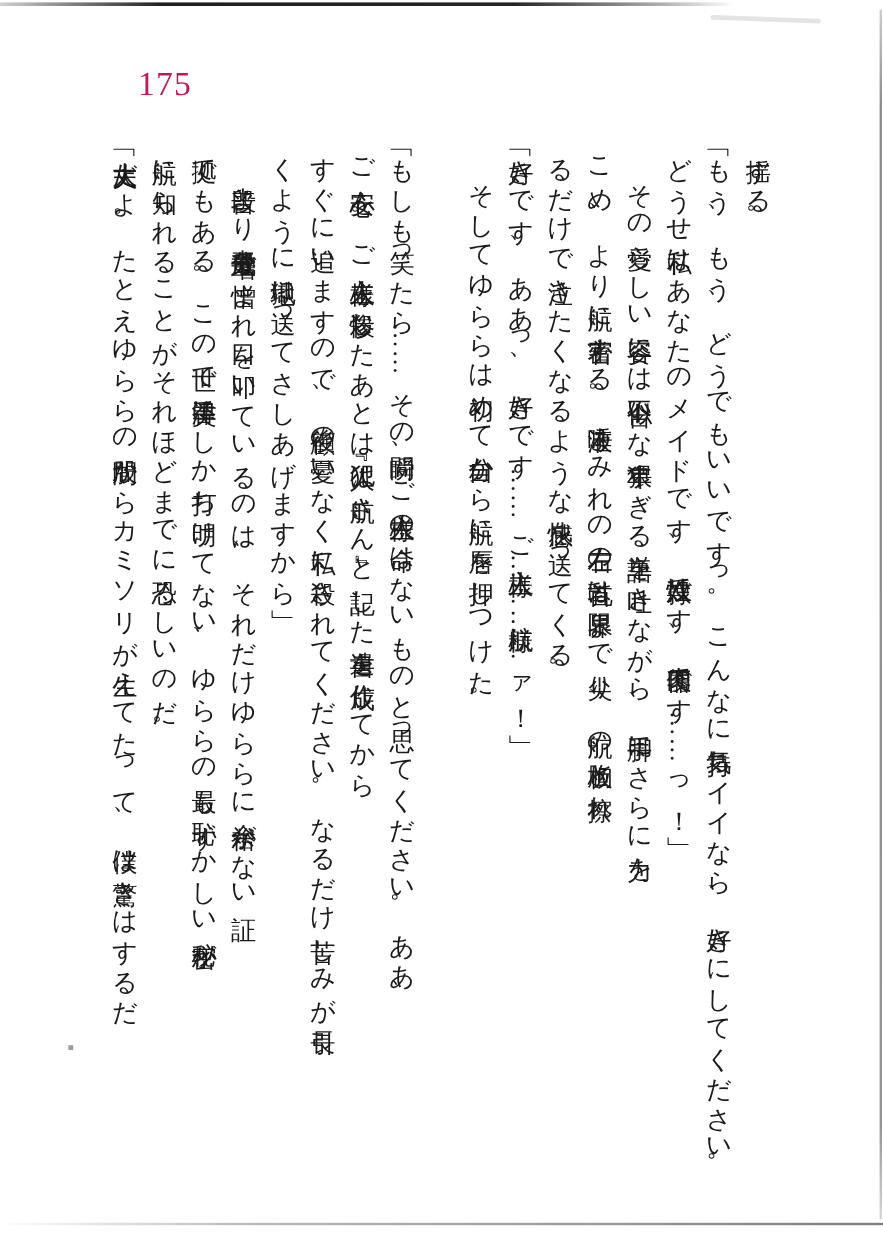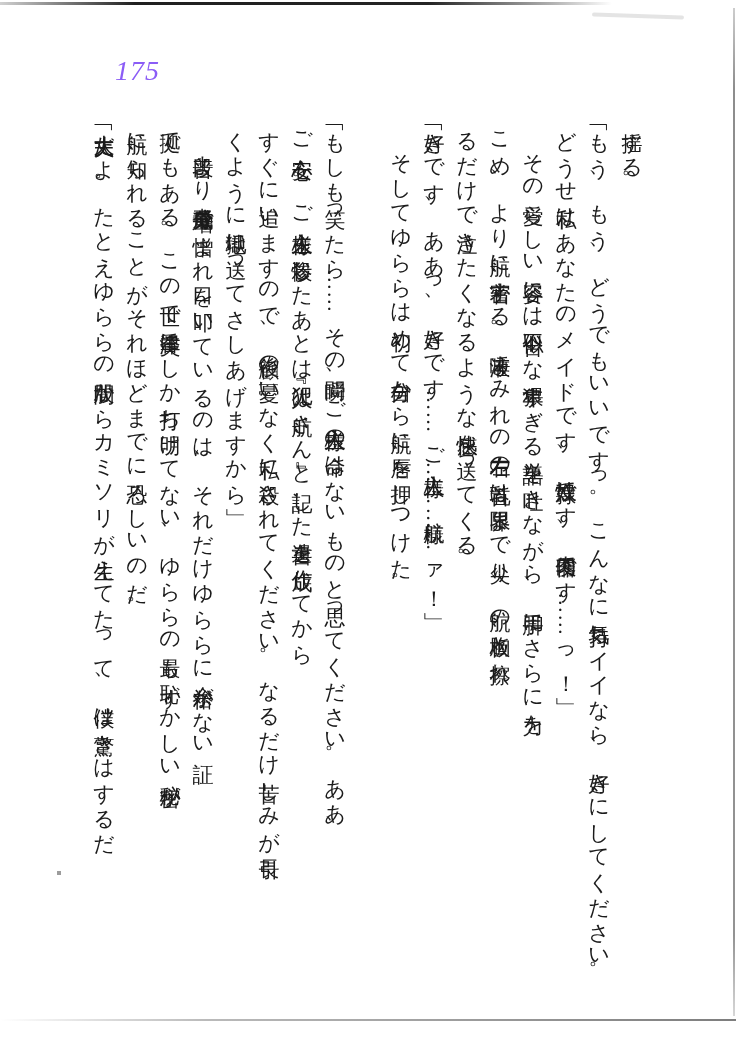--- a/index.html
+++ b/index.html
@@ -58,22 +58,21 @@
     position: absolute;
     left: 57px; top: 871px;
     width: 4px; height: 4px;
     background: #9c9c9c;
   }
 
   .page-number {
     position: absolute;
     left: 115px; top: 55px;
     font-size: 28px;
-    font-style: italic;
-    color: #8b5cf6;
+    color: #be185d;
     letter-spacing: 1px;
   }
 
   
   .text-block {
     position: absolute;
     top: 117px;
     right: 88px;
     writing-mode: vertical-rl;
     text-orientation: mixed;

